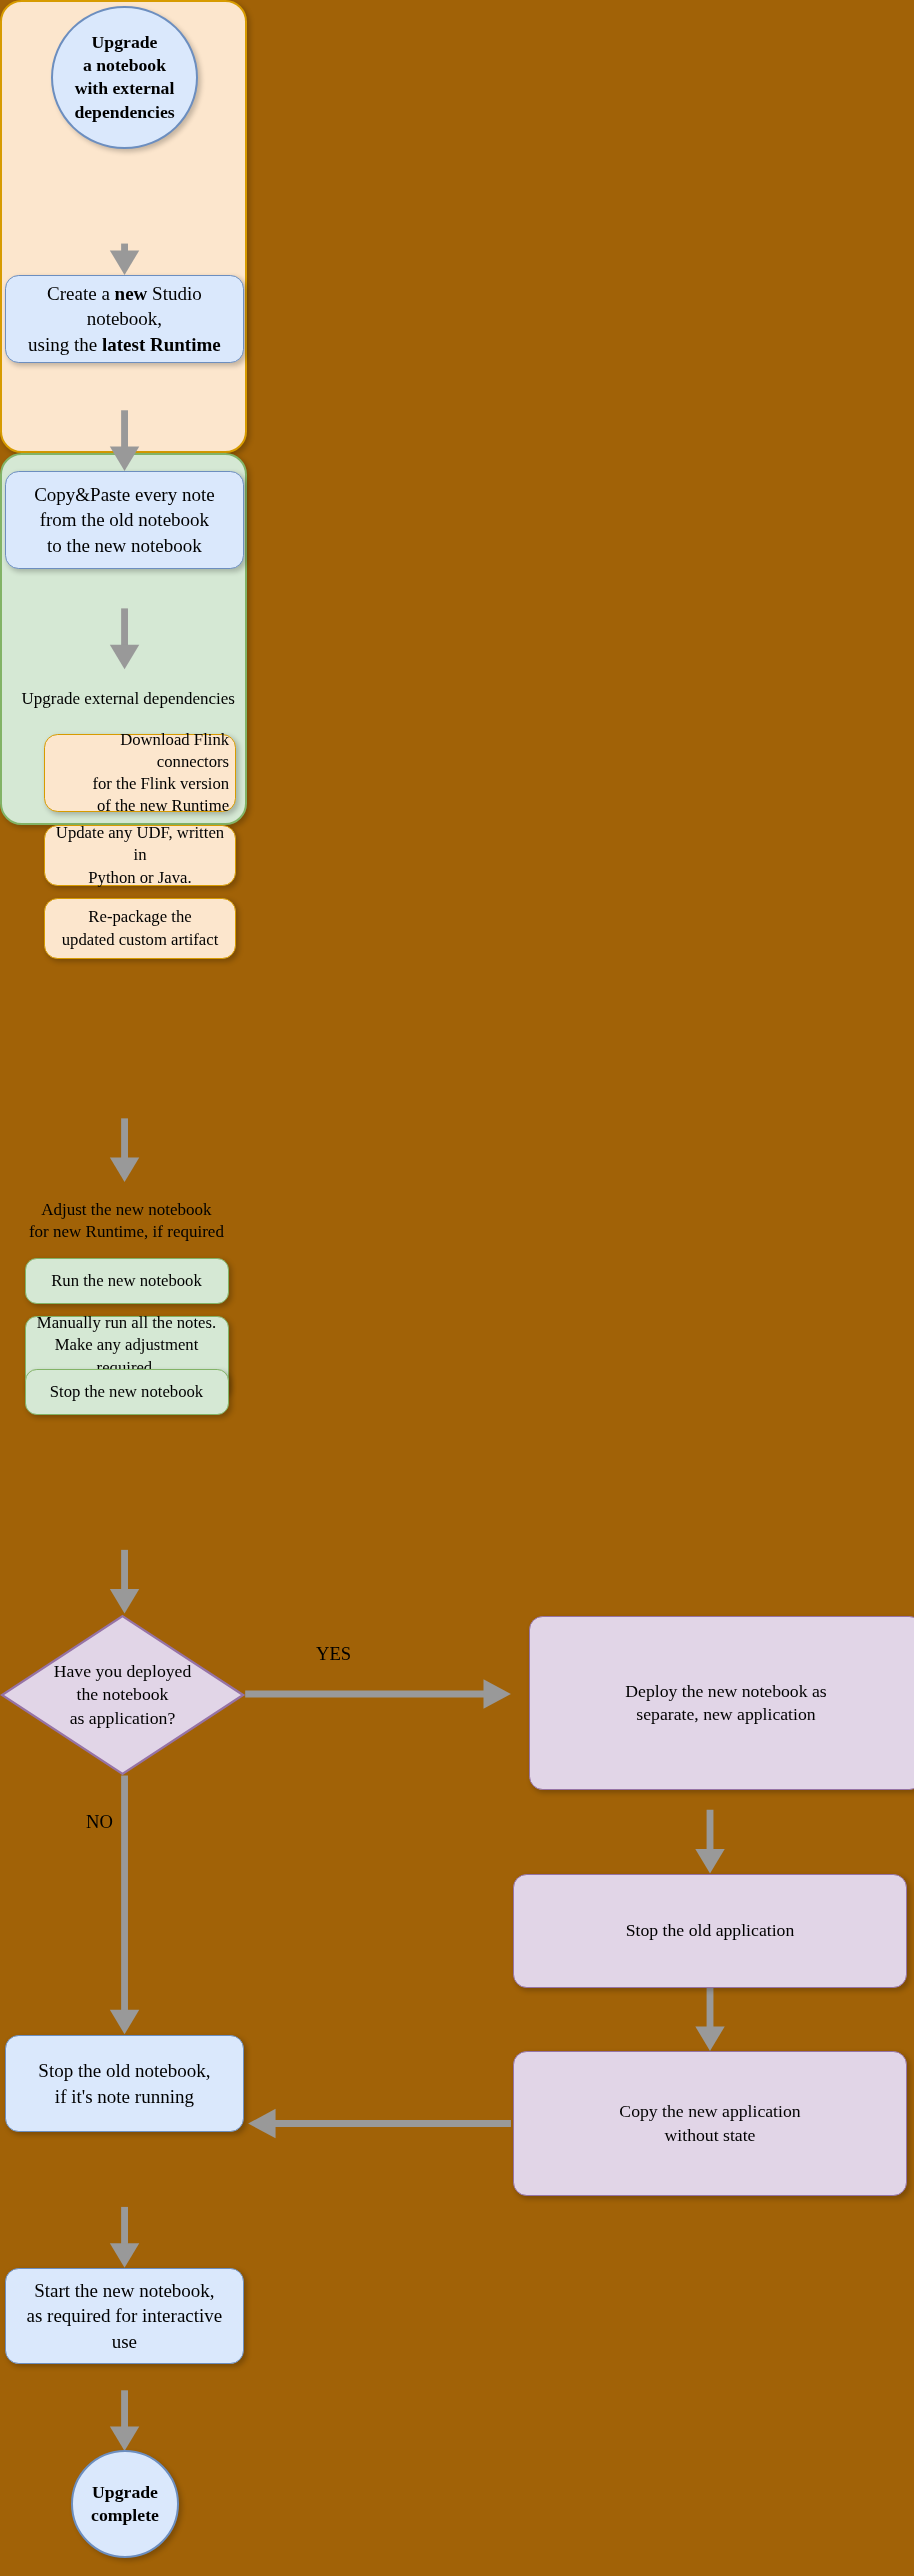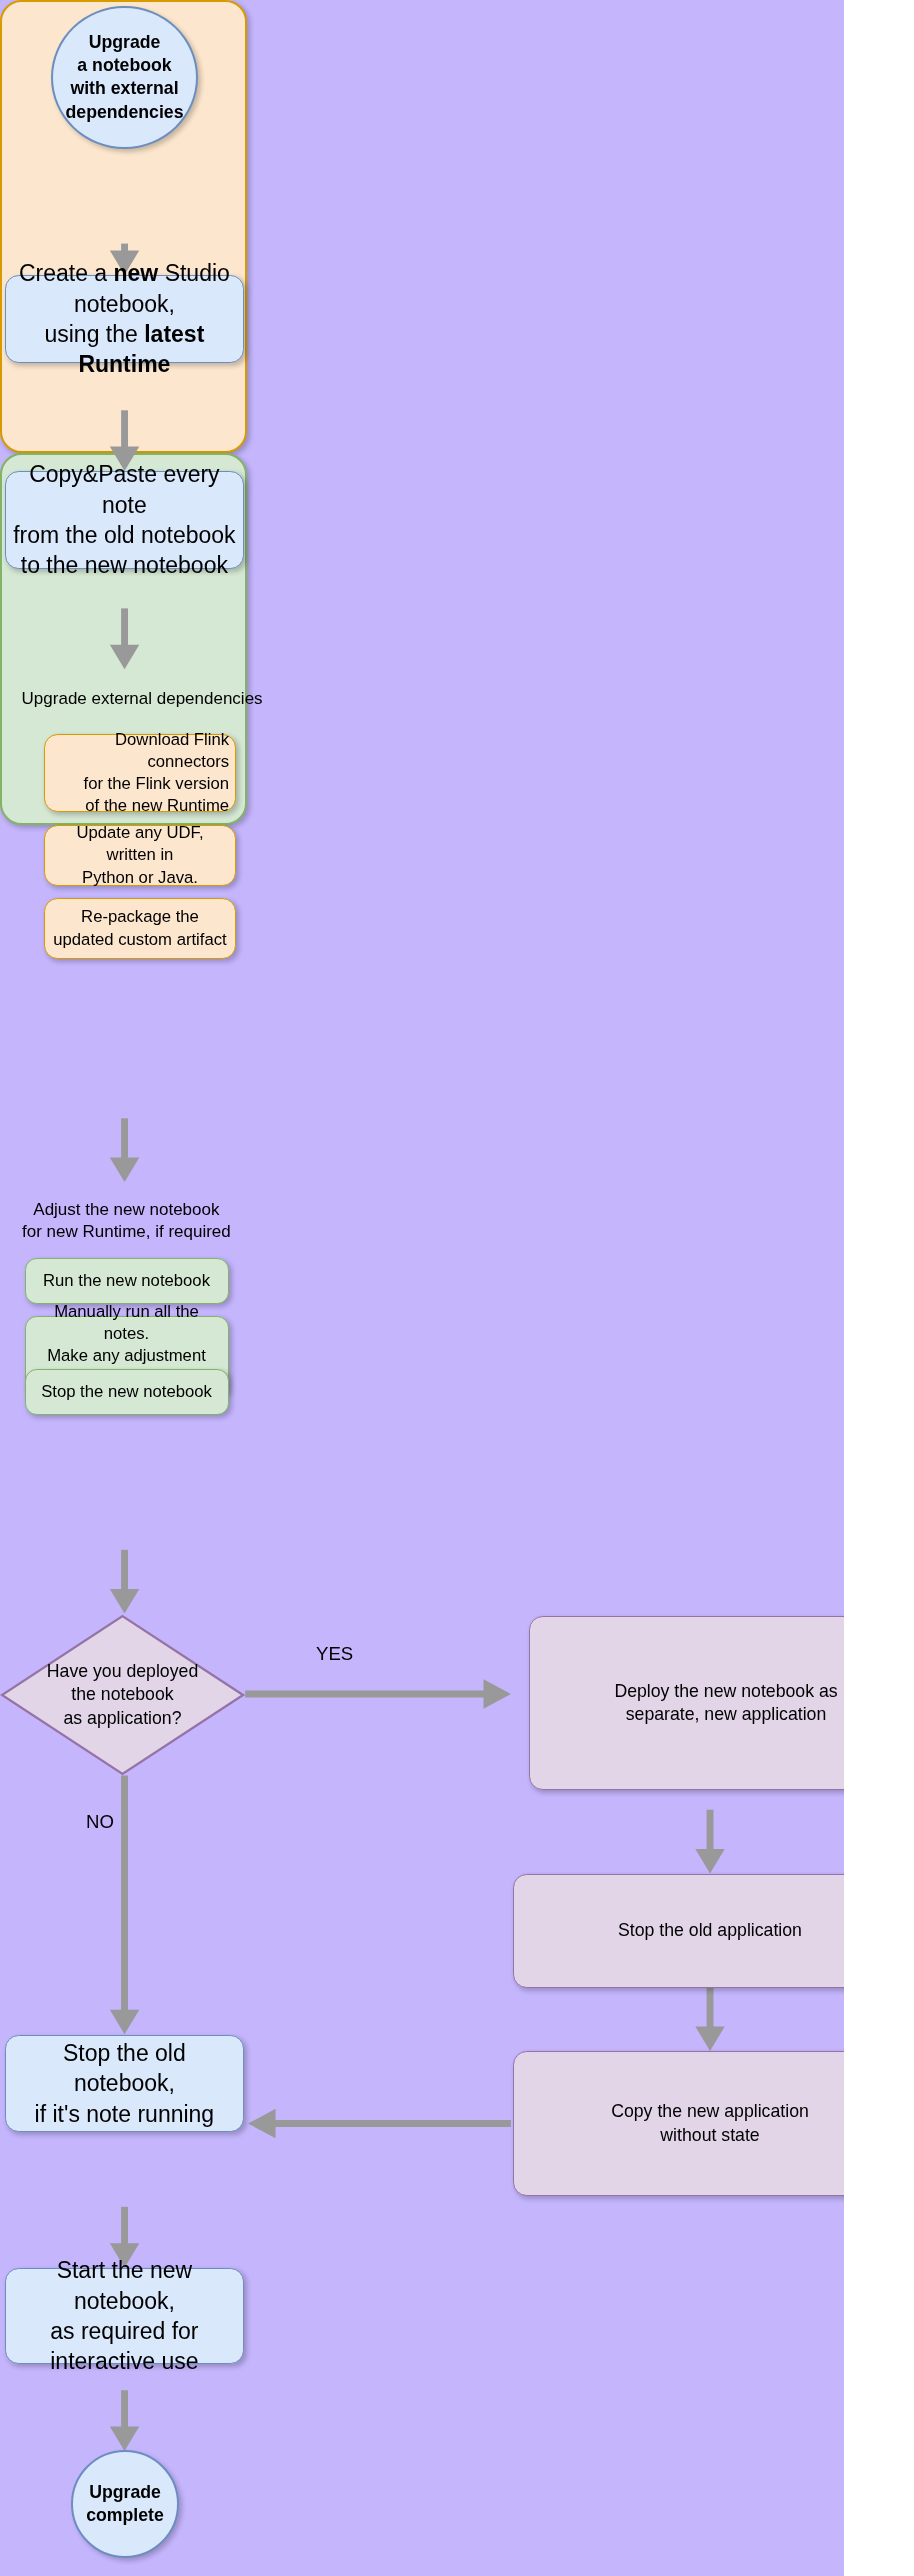--- a/index.html
+++ b/index.html
@@ -5,24 +5,25 @@
   html, body {
     margin: 0;
     padding: 0;
     background: #ffffff;
   }
   body {
     font-family: "Liberation Sans", sans-serif;
   }
   #canvas {
     position: relative;
-    width: 844px;
+    width: 914px;
     height: 2576px;
-    background: #c4b5fd;
+    background: #a16207;
     overflow: hidden;
+    font-family: Liberation Serif, serif;
   }
   .node {
     position: absolute;
     box-sizing: border-box;
     display: flex;
     align-items: center;
     justify-content: center;
     text-align: center;
     color: #000000;
     line-height: 1.32;
@@ -38,21 +39,21 @@
     font-weight: bold;
     font-size: 17.7px;
     box-shadow: 2.9px 2.9px 4.9px rgba(0,0,0,0.22);
   }
 
   
   .blue-box {
     background: #dae8fc;
     border: 1.6px solid #6c8ebf;
     border-radius: 13.7px;
-    font-size: 23px;
+    font-size: 19px;
     box-shadow: 2.9px 2.9px 4.9px rgba(0,0,0,0.22);
   }
 
   
   .orange-group {
     background: #fce6cd;
     border: 2px solid #d79b00;
     border-radius: 21.6px;
     box-shadow: 2.9px 2.9px 4.9px rgba(0,0,0,0.22);
     z-index: 2;

